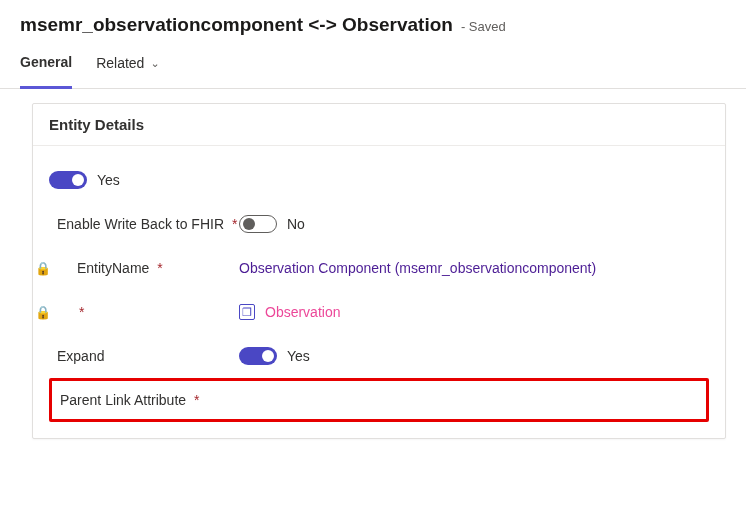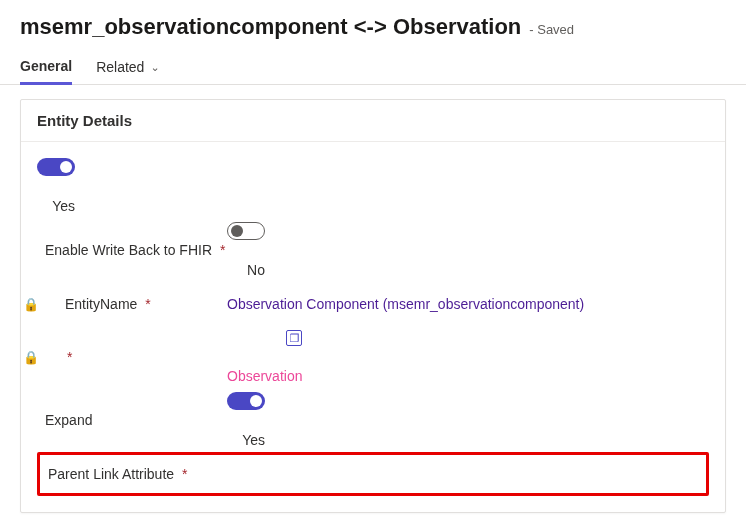--- a/index.html
+++ b/index.html
@@ -13,59 +13,59 @@
   }
   .header {
     padding: 14px 20px 0 20px;
   }
   .title-row {
     display: flex;
     align-items: baseline;
     gap: 8px;
   }
   .page-title {
-    font-size: 22px;
+    font-size: 19px;
     font-weight: 700;
     color: #1b1a19;
   }
   .saved {
     font-size: 13px;
     color: #605e5c;
   }
   .subtitle {
     font-size: 13px;
     color: #3b3a39;
     margin-top: 2px;
   }
   .tabs {
     display: flex;
     gap: 24px;
     padding: 18px 20px 0 20px;
     border-bottom: 1px solid #e1dfdd;
   }
   .tab {
     font-size: 14px;
-    padding-bottom: 8px;
+    padding-bottom: 16px;
     cursor: pointer;
     display: flex;
     align-items: center;
     gap: 6px;
     color: #323130;
   }
   .tab.active {
     font-weight: 600;
     border-bottom: 3px solid #5b57d6;
     margin-bottom: -1px;
   }
   .chevron {
     font-size: 11px;
     color: #605e5c;
   }
   .card {
-    margin: 14px 20px 18px 20px;
+    margin: 14px 20px 18px 32px;
     border: 1px solid #e1dfdd;
     border-radius: 2px;
     box-shadow: 0 1px 2px rgba(0,0,0,0.04);
     background: #fff;
   }
   .card-header {
     font-size: 15px;
     font-weight: 600;
     padding: 12px 16px;
     border-bottom: 1px solid #edebe9;
@@ -98,24 +98,23 @@
     font-size: 13px;
     color: #605e5c;
     width: 14px;
     display: inline-block;
     margin-left: -20px;
   }
   .label-col.with-lock { padding-left: 28px; position: relative; }
   .label-col.with-lock .lock-icon { position: absolute; left: 6px; }
   .value-col {
     display: flex;
-    align-items: flex-end;
-    gap: 22px;
-    font-size: 14px;
-    flex-direction: column;
+    align-items: center;
+    gap: 10px;
+    font-size: 14px;
   }
   .toggle {
     width: 38px;
     height: 18px;
     border-radius: 18px;
     position: relative;
     cursor: pointer;
     flex-shrink: 0;
   }
   .toggle.on { background: #4a47c4; }

